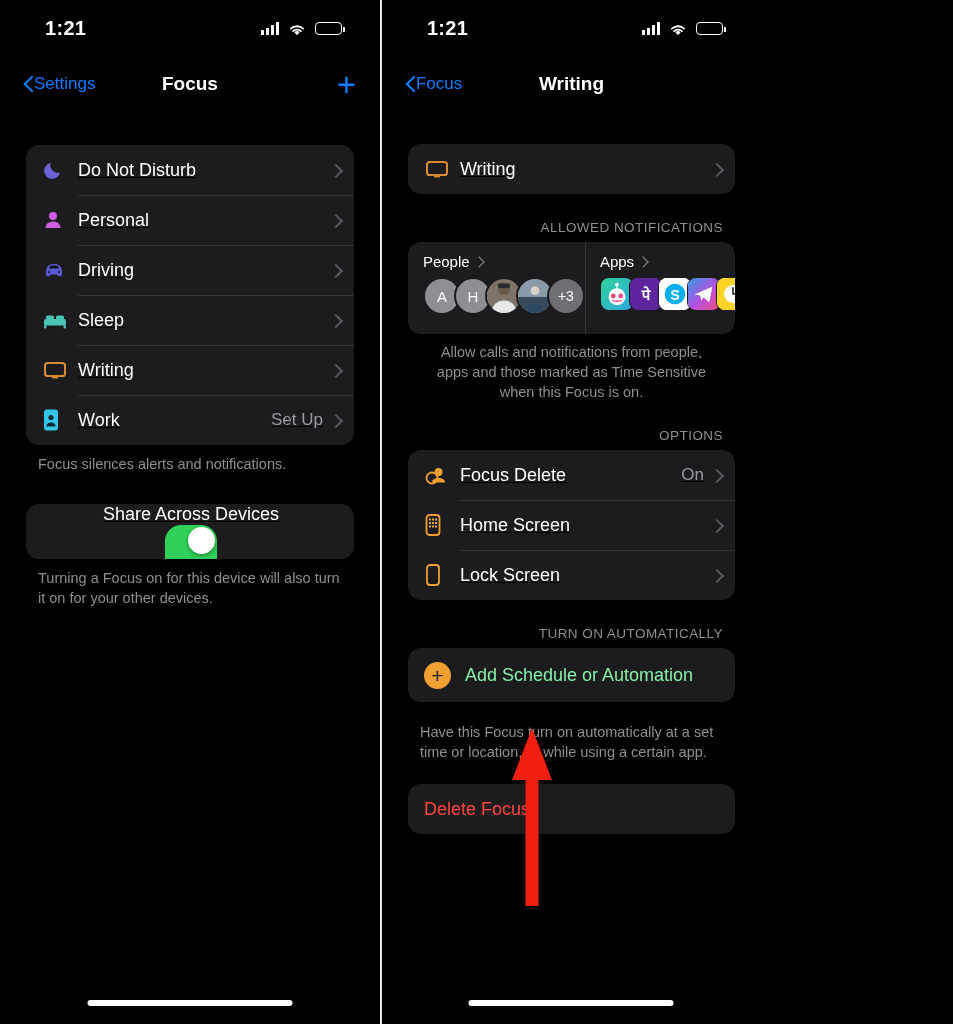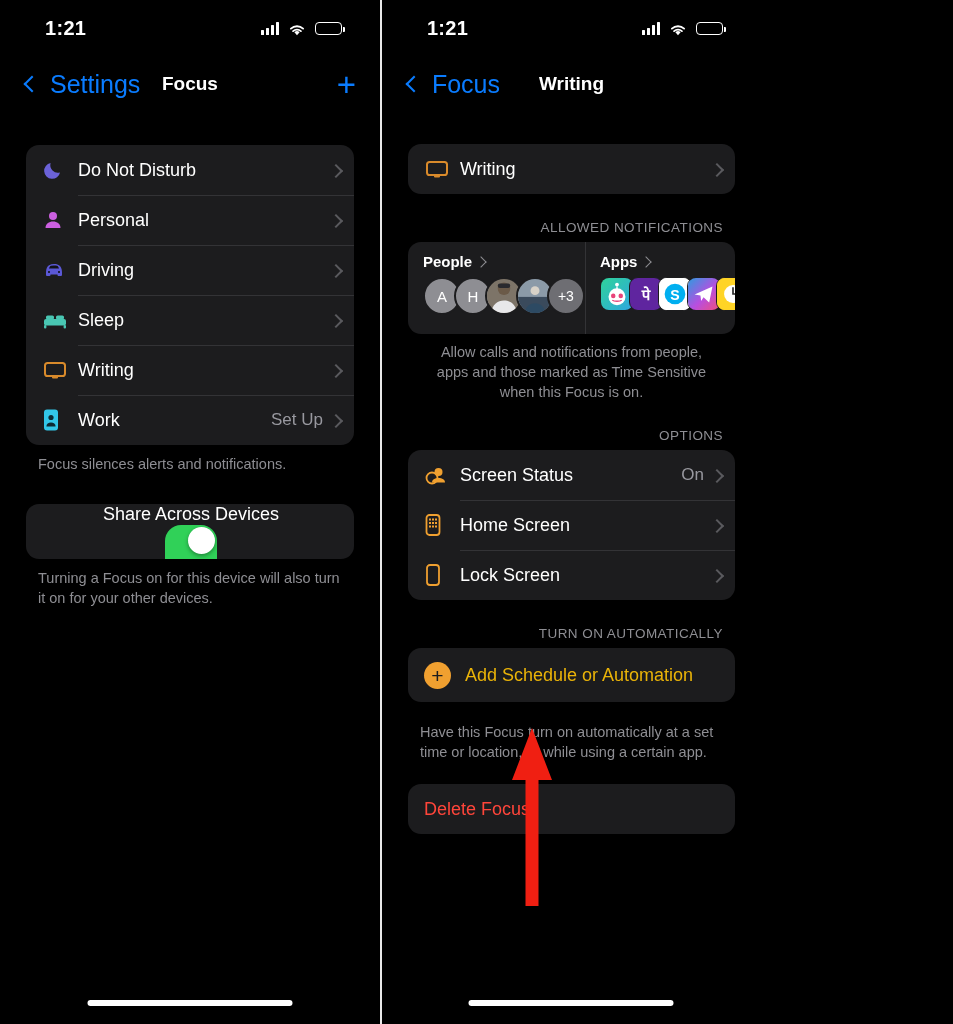--- a/index.html
+++ b/index.html
@@ -39,22 +39,22 @@
     width:2px; height:5px; background:#fff; border-radius:0 1px 1px 0;
   }
   .battery .lvl { height:100%; background:#fff; border-radius:1.5px; width:33%; }
 
   
   .navbar {
     height:56px; display:flex; align-items:center;
     position:relative; padding:0 24px;
   }
   .nav-back {
-    display:flex; align-items:center; gap:16px;
-    color:#0a7cff; font-size:25px; cursor:pointer;
+    display:flex; align-items:center; gap:0;
+    color:#0a7cff; font-size:17px; cursor:pointer;
   }
   .chev-left {
     width:10px; height:17px; position:relative; display:inline-block;
   }
   .chev-left::before {
     content:""; position:absolute; left:2px; top:2px;
     width:10px; height:10px;
     border-left:2.4px solid #0a7cff; border-bottom:2.4px solid #0a7cff;
     transform:rotate(45deg);
   }
@@ -67,21 +67,21 @@
     line-height:1; cursor:pointer; position:relative; z-index:2;
   }
 
   
   .content { padding:0 26px; }
   .card {
     background:#1c1c1e; border-radius:13px; overflow:hidden;
   }
   .row {
     display:flex; align-items:center; height:50px;
-    padding:0 14px 0 16px; position:relative; cursor:pointer;
+    padding:0 14px 0 16px; position:relative; cursor:pointer;text-decoration:underline;
   }
   .row + .row::before {
     content:""; position:absolute; left:52px; right:0; top:0;
     height:1px; background:#333336;
   }
   .row .ico {
     width:30px; display:flex; align-items:center; justify-content:flex-start;
     flex:0 0 30px; margin-right:6px;
   }
   .row .label { color:#fff; font-size:18px; flex:1; }
@@ -120,21 +120,21 @@
     background:#1c1c1e; border-radius:13px;
     display:flex; height:92px; overflow:hidden;
   }
   .notif-half { flex:1; padding:11px 0 0 15px; position:relative; }
   .notif-half + .notif-half::before {
     content:""; position:absolute; left:0; top:0; bottom:0;
     width:1px; background:#333336;
   }
   .notif-title {
     display:flex; align-items:center; gap:5px;
-    color:#fff; font-size:15px; font-weight:bold; margin-bottom:7px;
+    color:#fff; font-size:15px; font-weight:normal; margin-bottom:7px;
   }
   .notif-title .cr { width:7px; height:12px; position:relative; }
   .notif-title .cr::before {
     content:""; position:absolute; left:0; top:2px;
     width:7px; height:7px;
     border-right:1.8px solid #8e8e93; border-top:1.8px solid #8e8e93;
     transform:rotate(45deg);
   }
   .avatars { display:flex; }
   .avatar {
@@ -157,21 +157,21 @@
   .link-row {
     display:flex; align-items:center; height:54px; padding:0 16px;
     cursor:pointer;
   }
   .link-row .plusbadge {
     width:27px; height:27px; border-radius:50%; background:#f0a030;
     display:flex; align-items:center; justify-content:center;
     color:#1c1c1e; font-size:21px; line-height:1; font-weight:500;
     margin-right:14px; flex:0 0 27px;
   }
-  .link-row .lbl { color:#eab308; font-size:18px; }
+  .link-row .lbl { color:#86efac; font-size:18px; }
   .delete-row {
     display:flex; align-items:center; justify-content:flex-start;
     height:50px; padding:0 16px; cursor:pointer;
   }
   .delete-row .lbl { color:#ff453a; font-size:18px; }
 
   
   .home-ind {
     position:absolute; bottom:18px; left:50%; transform:translateX(-50%);
     width:205px; height:6px; background:#fff; border-radius:3px;
@@ -463,21 +463,21 @@
 
       <div class="card">
         <div class="row">
           <span class="ico">
             <svg width="24" height="24" viewBox="0 0 24 24">
               <circle cx="8" cy="15" r="5.5" fill="none" stroke="#f0a030" stroke-width="1.8"></circle>
               <circle cx="14.5" cy="9" r="4" fill="#f0a030"></circle>
               <path d="M8 19.5c0-3 2.8-4.6 6.5-4.6s6.5 1.6 6.5 4.6z" fill="#f0a030"></path>
             </svg>
           </span>
-          <span class="label">Screen Status</span>
+          <span class="label">Focus Delete</span>
           <span class="value">On</span>
           <span class="chev-right"></span>
         </div>
         <div class="row">
           <span class="ico">
             <svg width="18" height="24" viewBox="0 0 18 24">
               <rect x="2.5" y="2" width="13" height="20" rx="3" fill="none" stroke="#f0a030" stroke-width="1.8"></rect>
               <g fill="#f0a030">
                 <rect x="5" y="5.5" width="2" height="2"></rect>
                   <rect x="8" y="5.5" width="2" height="2"></rect>

